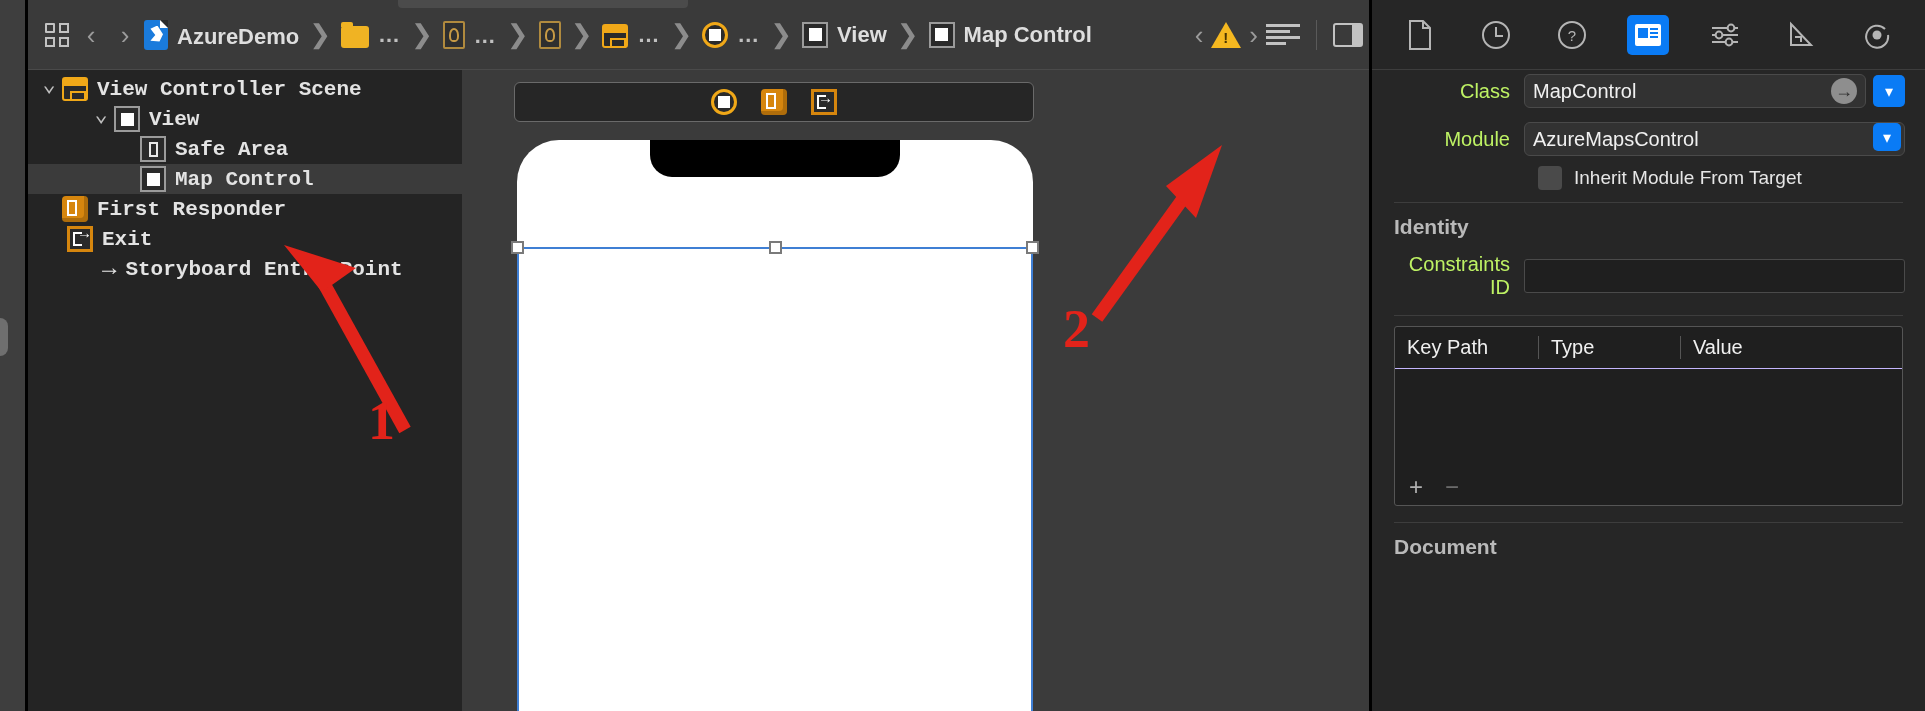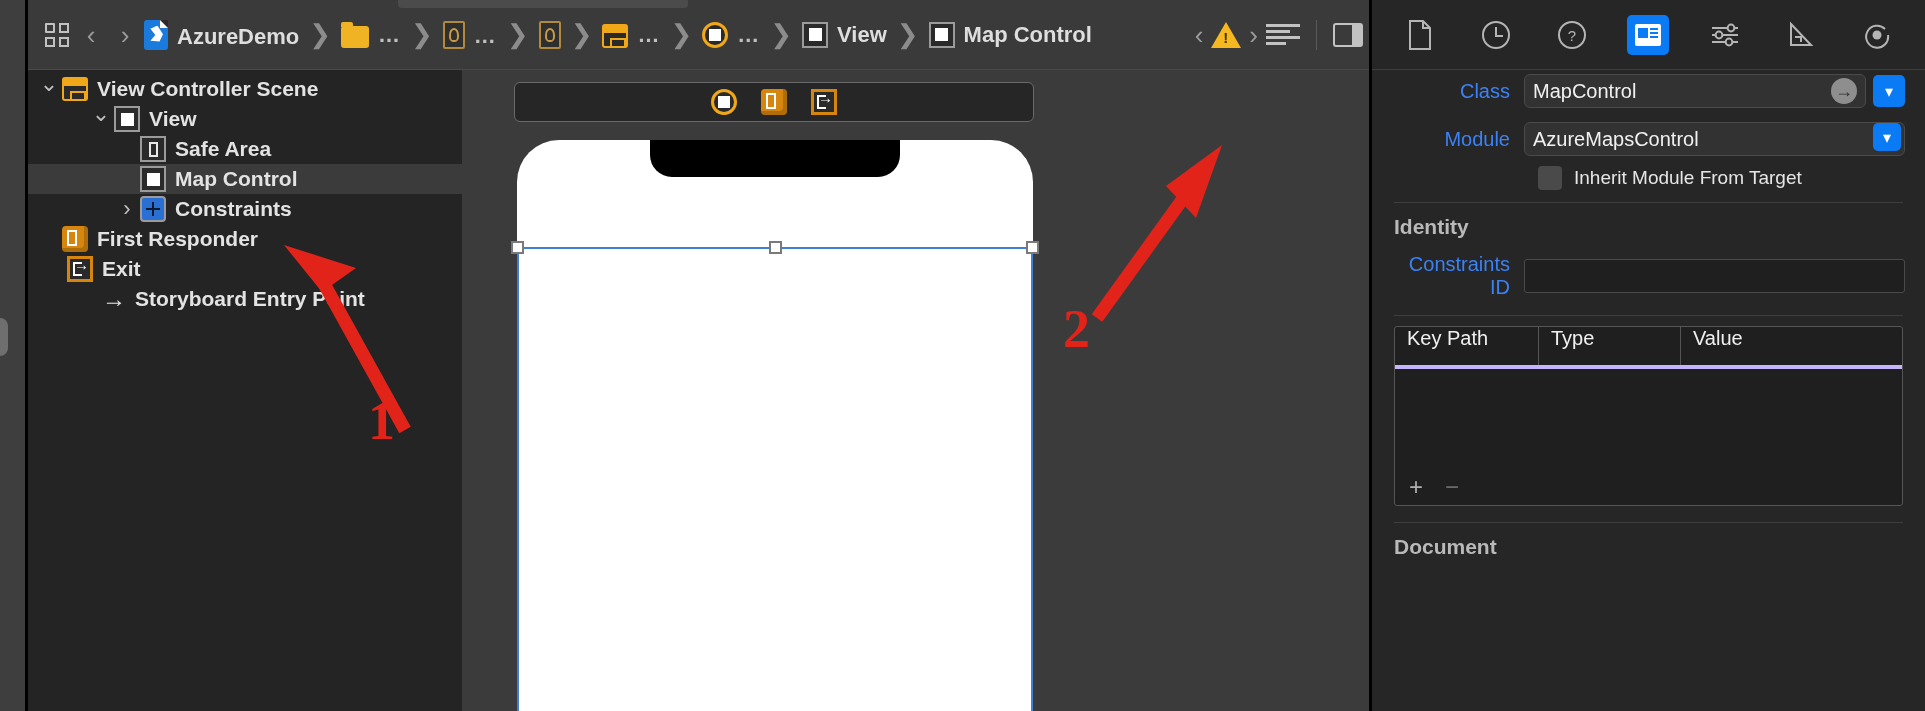--- a/index.html
+++ b/index.html
@@ -209,20 +209,21 @@
     position: relative;
     overflow: hidden;
   }
   .tree-row {
     display: flex; align-items: center;
     height: 30px;
     padding-right: 6px;
     color: #e3e3e3;
     font-size: 21px;
     white-space: nowrap;
+    font-family: Liberation Mono, monospace;
   }
   .tree-row.selected { background: #3b3b3b; }
   .tree-row .disc {
     width: 26px; text-align: center; color:#c0c0c0; font-size: 17px; flex:0 0 auto;
   }
   .tree-row .disc.open:after { content:"\2304"; font-size:22px; position:relative; top:-5px;}
   .tree-row .disc.closed:after { content:"\203A"; font-size:22px; }
   .tree-row .tw-ico { margin-right: 9px; flex:0 0 auto; }
   .tree-row .tw-lbl { font-weight: 600; }
   .tree-row.depth0 { padding-left: 8px; }
@@ -305,21 +306,21 @@
     color: #b9b9b9; font-size: 21px; font-weight: 700;
     padding: 12px 0 10px 22px;
   }
   .form-row {
     display: flex; align-items: center;
     padding: 4px 20px 4px 0;
     margin-bottom: 6px;
   }
   .form-lbl {
     width: 152px; text-align: right; padding-right: 14px;
-    color: #3b82f6; font-size: 20px; flex:0 0 auto;padding-left:21px;
+    color: #bef264; font-size: 20px; flex:0 0 auto;padding-left:21px;
   }
   .field {
     flex: 1; height: 34px;
     background: #323232;
     border: 1px solid #4a4a4a;
     border-radius: 6px;
     display: flex; align-items: center;
     padding: 0 8px;
     color: #f0f0f0; font-size: 20px;
     position: relative;
@@ -350,22 +351,22 @@
 
   .attr-table {
     margin: 10px 22px 0 22px;
     border: 1px solid #555;
     border-radius: 3px;
     background: #1f1f1f;
     height: 180px;
     display: flex; flex-direction: column;
   }
   .attr-head {
-    display: flex; height: 42px; 
-    border-bottom: 4px solid #c4b5fd;
+    display: flex; height: 42px; align-items: center;
+    border-bottom: 1px solid #c4b5fd;
   }
   .attr-head .c { color:#f0f0f0; font-size:20px; padding-left:12px; }
   .attr-head .c1 { width: 143px; }
   .attr-head .c2 { width: 142px; border-left: 1px solid #555; }
   .attr-head .c3 { flex:1; border-left: 1px solid #555; }
   .attr-body { flex: 1; }
   .attr-foot { height: 36px; display:flex; align-items:center; padding-left: 14px; gap:22px;}
   .attr-foot span { color:#b0b0b0; font-size:24px; line-height:1; }
 
   
@@ -504,25 +505,20 @@
           <span class="tw-lbl">Safe Area</span>
         </div>
 
         <div class="tree-row depth3 selected">
           <span class="ico ico-view tw-ico">
               <i></i>
             </span>
           <span class="tw-lbl">Map Control</span>
         </div>
 
-        <div class="tree-row depth3b">
-          <span class="disc closed"></span>
-          <span class="ico ico-constraint tw-ico"></span>
-          <span class="tw-lbl">Constraints</span>
-        </div>
 
         <div class="tree-row depth2" style="padding-left:34px">
           <span class="ico ico-responder tw-ico">
               <i></i>
             </span>
           <span class="tw-lbl">First Responder</span>
         </div>
 
         <div class="tree-row depth2" style="padding-left:39px">
           <span class="ico ico-exit tw-ico">

